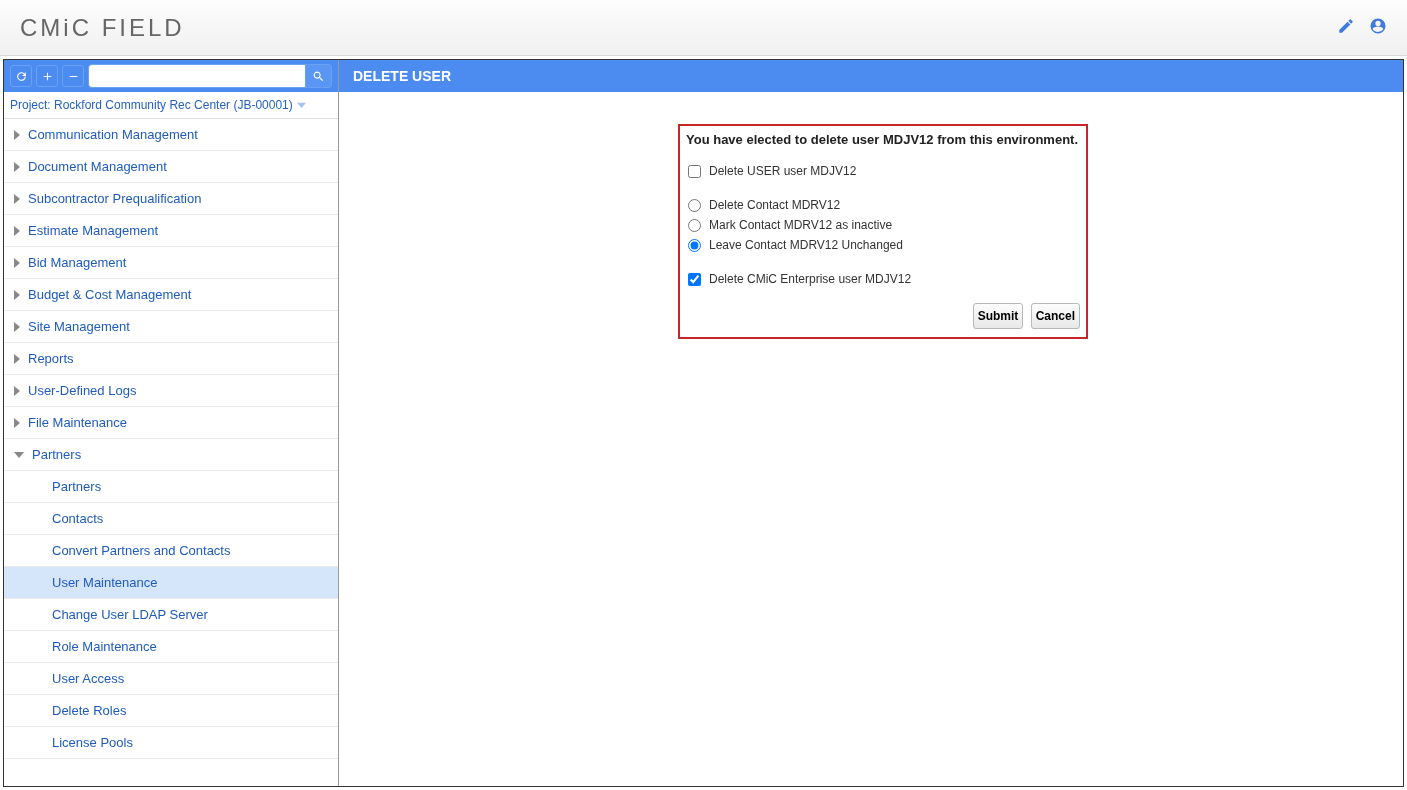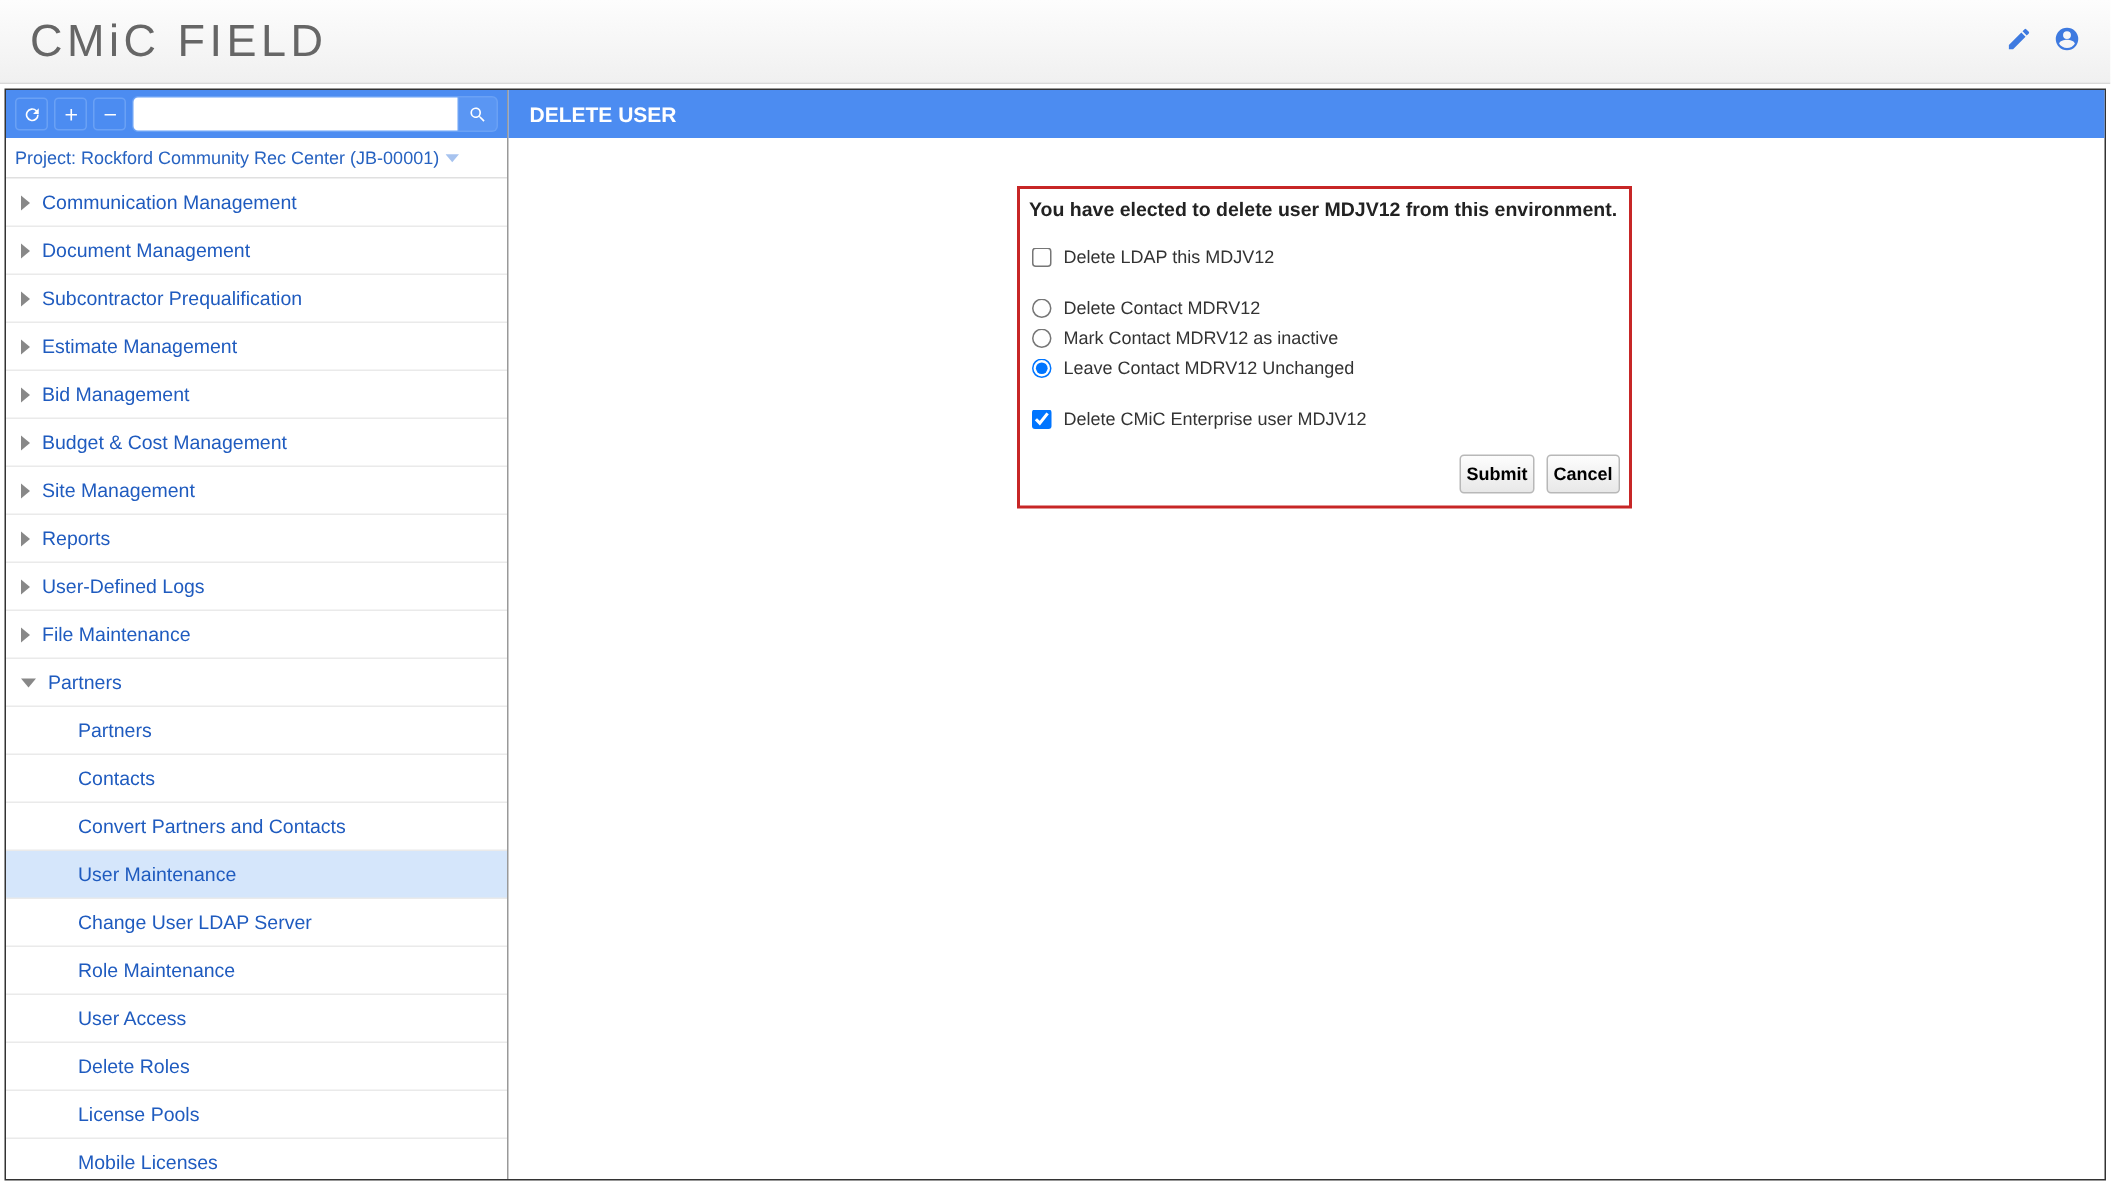--- a/index.html
+++ b/index.html
@@ -9,21 +9,21 @@
   height: 56px;
   background: linear-gradient(#fdfdfd, #f0f0f0);
   border-bottom: 1px solid #d9d9d9;
   display: flex;
   align-items: center;
   padding: 0 20px;
   justify-content: space-between;
 }
 .app-title {
   font-family: "Arial Narrow", Arial, sans-serif;
-  font-size: 30px;
+  font-size: 24px;
   letter-spacing: 3px;
   color: #666;
   font-weight: 300;
 }
 .header-icons { display: flex; gap: 14px; align-items: center; }
 .header-icons svg { width: 18px; height: 18px; fill: #3e7ae0; cursor: pointer; }
 
 .frame {
   border: 1px solid #333;
   margin: 3px;
@@ -220,33 +220,32 @@
 
       <a class="child"><span>Partners</span></a>
       <a class="child"><span>Contacts</span></a>
       <a class="child"><span>Convert Partners and Contacts</span></a>
       <a class="child active"><span>User Maintenance</span></a>
       <a class="child"><span>Change User LDAP Server</span></a>
       <a class="child"><span>Role Maintenance</span></a>
       <a class="child"><span>User Access</span></a>
       <a class="child"><span>Delete Roles</span></a>
       <a class="child"><span>License Pools</span></a>
-      <a class="child"><span>Mobile Licenses</span></a>
     </div>
   </div>
 
   <div class="main">
     <div class="main-header">DELETE USER</div>
     <div class="main-body">
       <div class="dialog">
         <div class="dialog-msg">You have elected to delete user MDJV12 from this environment.</div>
 
         <label class="opt-row">
           <input type="checkbox" style="">
-          <span>Delete LDAP this MDJV12</span>
+          <span>Delete USER user MDJV12</span>
         </label>
 
         <div class="gap"></div>
 
         <label class="opt-row">
           <input type="radio" name="contact" style="">
           <span>Delete Contact MDRV12</span>
         </label>
         <label class="opt-row">
           <input type="radio" name="contact" style="">

